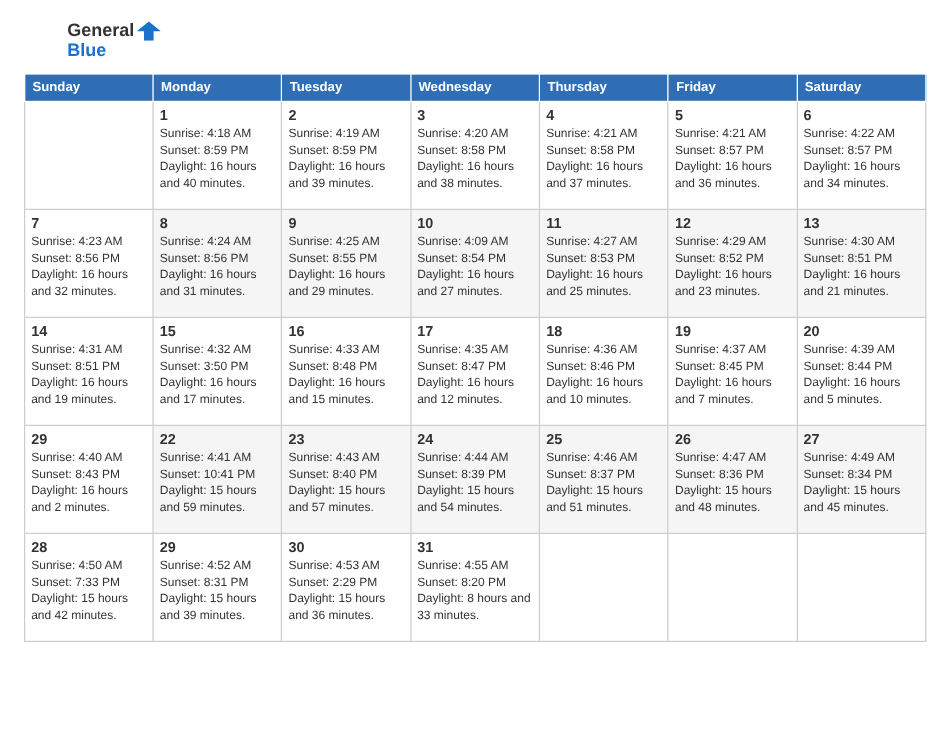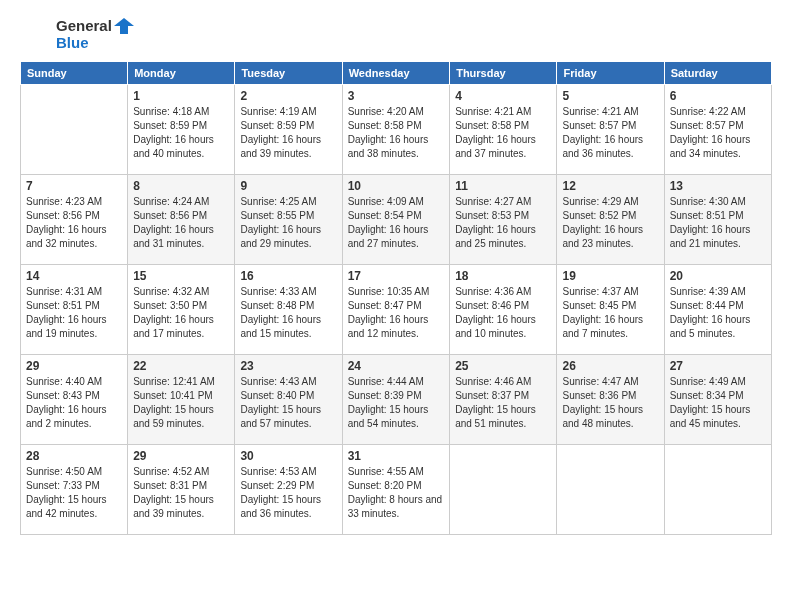--- a/index.html
+++ b/index.html
@@ -252,21 +252,21 @@
         <span class="day-number">16</span>
         <div class="day-info">
           <span>Sunrise: 4:33 AM</span><br>
           <span>Sunset: 8:48 PM</span><br>
           <span>Daylight: 16 hours and 15 minutes.</span>
         </div>
       </td>
           <td>
         <span class="day-number">17</span>
         <div class="day-info">
-          <span>Sunrise: 10:35 AM</span><br>
+          <span>Sunrise: 4:35 AM</span><br>
           <span>Sunset: 8:47 PM</span><br>
           <span>Daylight: 16 hours and 12 minutes.</span>
         </div>
       </td>
           <td>
         <span class="day-number">18</span>
         <div class="day-info">
           <span>Sunrise: 4:36 AM</span><br>
           <span>Sunset: 8:46 PM</span><br>
           <span>Daylight: 16 hours and 10 minutes.</span>
@@ -294,21 +294,21 @@
         <span class="day-number">29</span>
         <div class="day-info">
           <span>Sunrise: 4:40 AM</span><br>
           <span>Sunset: 8:43 PM</span><br>
           <span>Daylight: 16 hours and 2 minutes.</span>
         </div>
       </td>
           <td>
         <span class="day-number">22</span>
         <div class="day-info">
-          <span>Sunrise: 12:41 AM</span><br>
+          <span>Sunrise: 4:41 AM</span><br>
           <span>Sunset: 10:41 PM</span><br>
           <span>Daylight: 15 hours and 59 minutes.</span>
         </div>
       </td>
           <td>
         <span class="day-number">23</span>
         <div class="day-info">
           <span>Sunrise: 4:43 AM</span><br>
           <span>Sunset: 8:40 PM</span><br>
           <span>Daylight: 15 hours and 57 minutes.</span>

